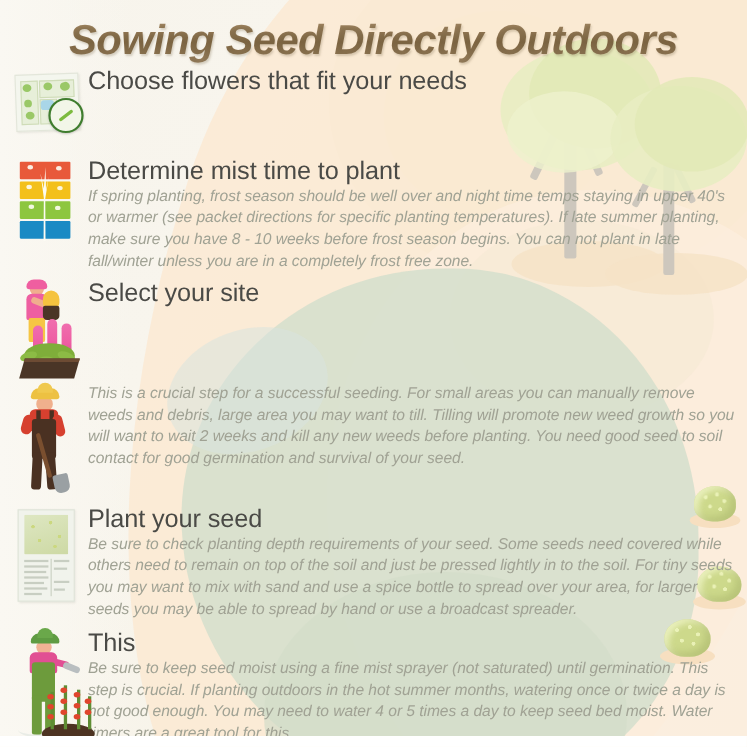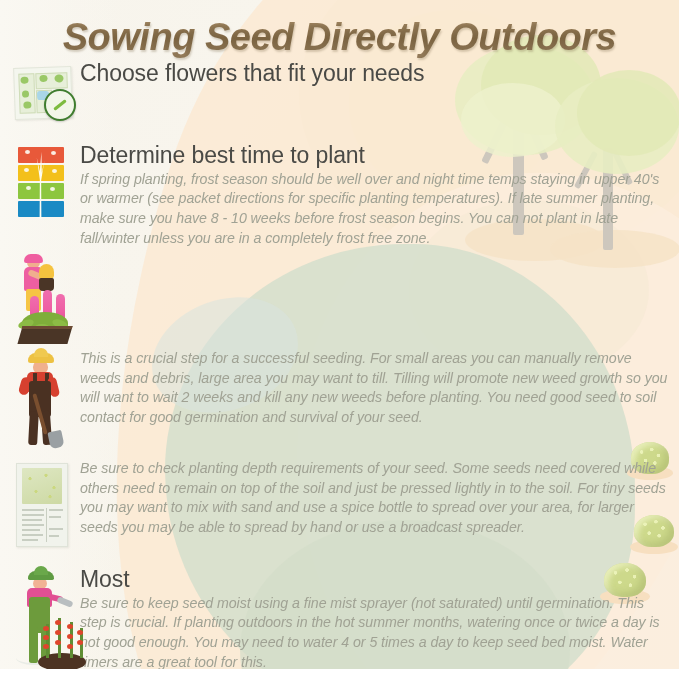--- a/index.html
+++ b/index.html
@@ -604,21 +604,21 @@
           <div class="tree-sil"></div>
           <div class="leafdot" style="left:7px;  top:3px;"></div>
           <div class="leafdot" style="left:33px; top:4px;"></div>
           <div class="leafdot" style="left:6px;  top:21px;"></div>
           <div class="leafdot" style="left:34px; top:22px;"></div>
           <div class="leafdot" style="left:8px;  top:39px;"></div>
           <div class="leafdot" style="left:32px; top:40px;"></div>
         </div>
       </div>
       <div class="step-body">
-        <h2 class="step-title">Determine best time to plant</h2>
+        <h2 class="step-title">Determine mist time to plant</h2>
         <p class="step-text">If spring planting, frost season should be well over and  night time temps staying in upper 40's or warmer (see packet directions for specific planting temperatures). If late summer planting, make sure you have 8 - 10 weeks before frost season begins. You can not plant in late fall/winter unless you are in a completely frost free zone.</p>
       </div>
     </div>
 
     <div class="step" id="step-2">
       <div class="step-icon">
         <div class="ic ic-planter">
           <div class="head" style="left:15px;"></div>
           <div class="hat" style="left:12px;"></div>
           <div class="torso" style="left:12px;"></div>
@@ -630,20 +630,21 @@
           <div class="spike" style="left:31px; top:34px; height:36px;"></div>
           <div class="spike" style="left:44px; top:38px; height:32px;"></div>
           <div class="foliage"></div>
           <div class="leaf" style="left:6px;  bottom:16px; transform:rotate(-18deg);"></div>
           <div class="leaf" style="left:40px; bottom:16px; transform:rotate(20deg);"></div>
           <div class="leaf" style="left:22px; bottom:12px;"></div>
           <div class="box"></div>
         </div>
       </div>
       <div class="step-body">
+        <h2 class="step-title">Select your site</h2>
       </div>
     </div>
 
     <div class="step" id="step-3">
       <div class="step-icon">
         <div class="ic ic-gardener">
           <div class="head"></div>
           <div class="hat"></div>
           <div class="shirt"></div>
           <div class="strap" style="left:17px;"></div>
@@ -674,20 +675,21 @@
           <div class="bar" style="top:65px; width:18px;"></div>
           <div class="bar" style="top:70px; width:21px;"></div>
           <div class="bar" style="top:75px; width:16px;"></div>
           <div class="bar" style="top:45px; left:32px; width:14px;"></div>
           <div class="bar" style="top:52px; left:32px; width:12px;"></div>
           <div class="bar" style="top:64px; left:32px; width:14px;"></div>
           <div class="bar" style="top:71px; left:32px; width:10px;"></div>
         </div>
       </div>
       <div class="step-body">
+        <h2 class="step-title">Plant your seed</h2>
         <p class="step-text">Be sure to check planting depth requirements of  your seed.  Some seeds need covered while others need to remain on top of the soil and just be pressed lightly in to the  soil. For tiny seeds you may want to mix with sand and use a spice bottle to spread over your area, for larger seeds you may be able to spread by hand or use a broadcast spreader.</p>
       </div>
     </div>
 
     <div class="step" id="step-5">
       <div class="step-icon">
         <div class="ic ic-water">
           <div class="head"></div>
           <div class="hat"></div>
           <div class="shirt"></div>
@@ -709,19 +711,19 @@
           <div class="berry" style="left:43px; bottom:36px;"></div>
           <div class="berry" style="left:43px; bottom:26px;"></div>
           <div class="berry" style="left:55px; bottom:42px;"></div>
           <div class="berry" style="left:55px; bottom:32px;"></div>
           <div class="berry" style="left:55px; bottom:22px;"></div>
           <div class="berry" style="left:65px; bottom:36px;"></div>
           <div class="berry" style="left:65px; bottom:26px;"></div>
         </div>
       </div>
       <div class="step-body">
-        <h2 class="step-title">Most</h2>
+        <h2 class="step-title">This</h2>
         <p class="step-text">Be sure to keep seed moist using a fine mist sprayer (not saturated) until germination. This step is crucial. If planting outdoors in the hot summer months, watering once  or twice a day is not good enough. You may need to water 4 or 5 times a day to keep seed bed moist. Water timers are a great tool for this.</p>
       </div>
     </div>
 
   </div>
 </div>
 
 </body></html>

